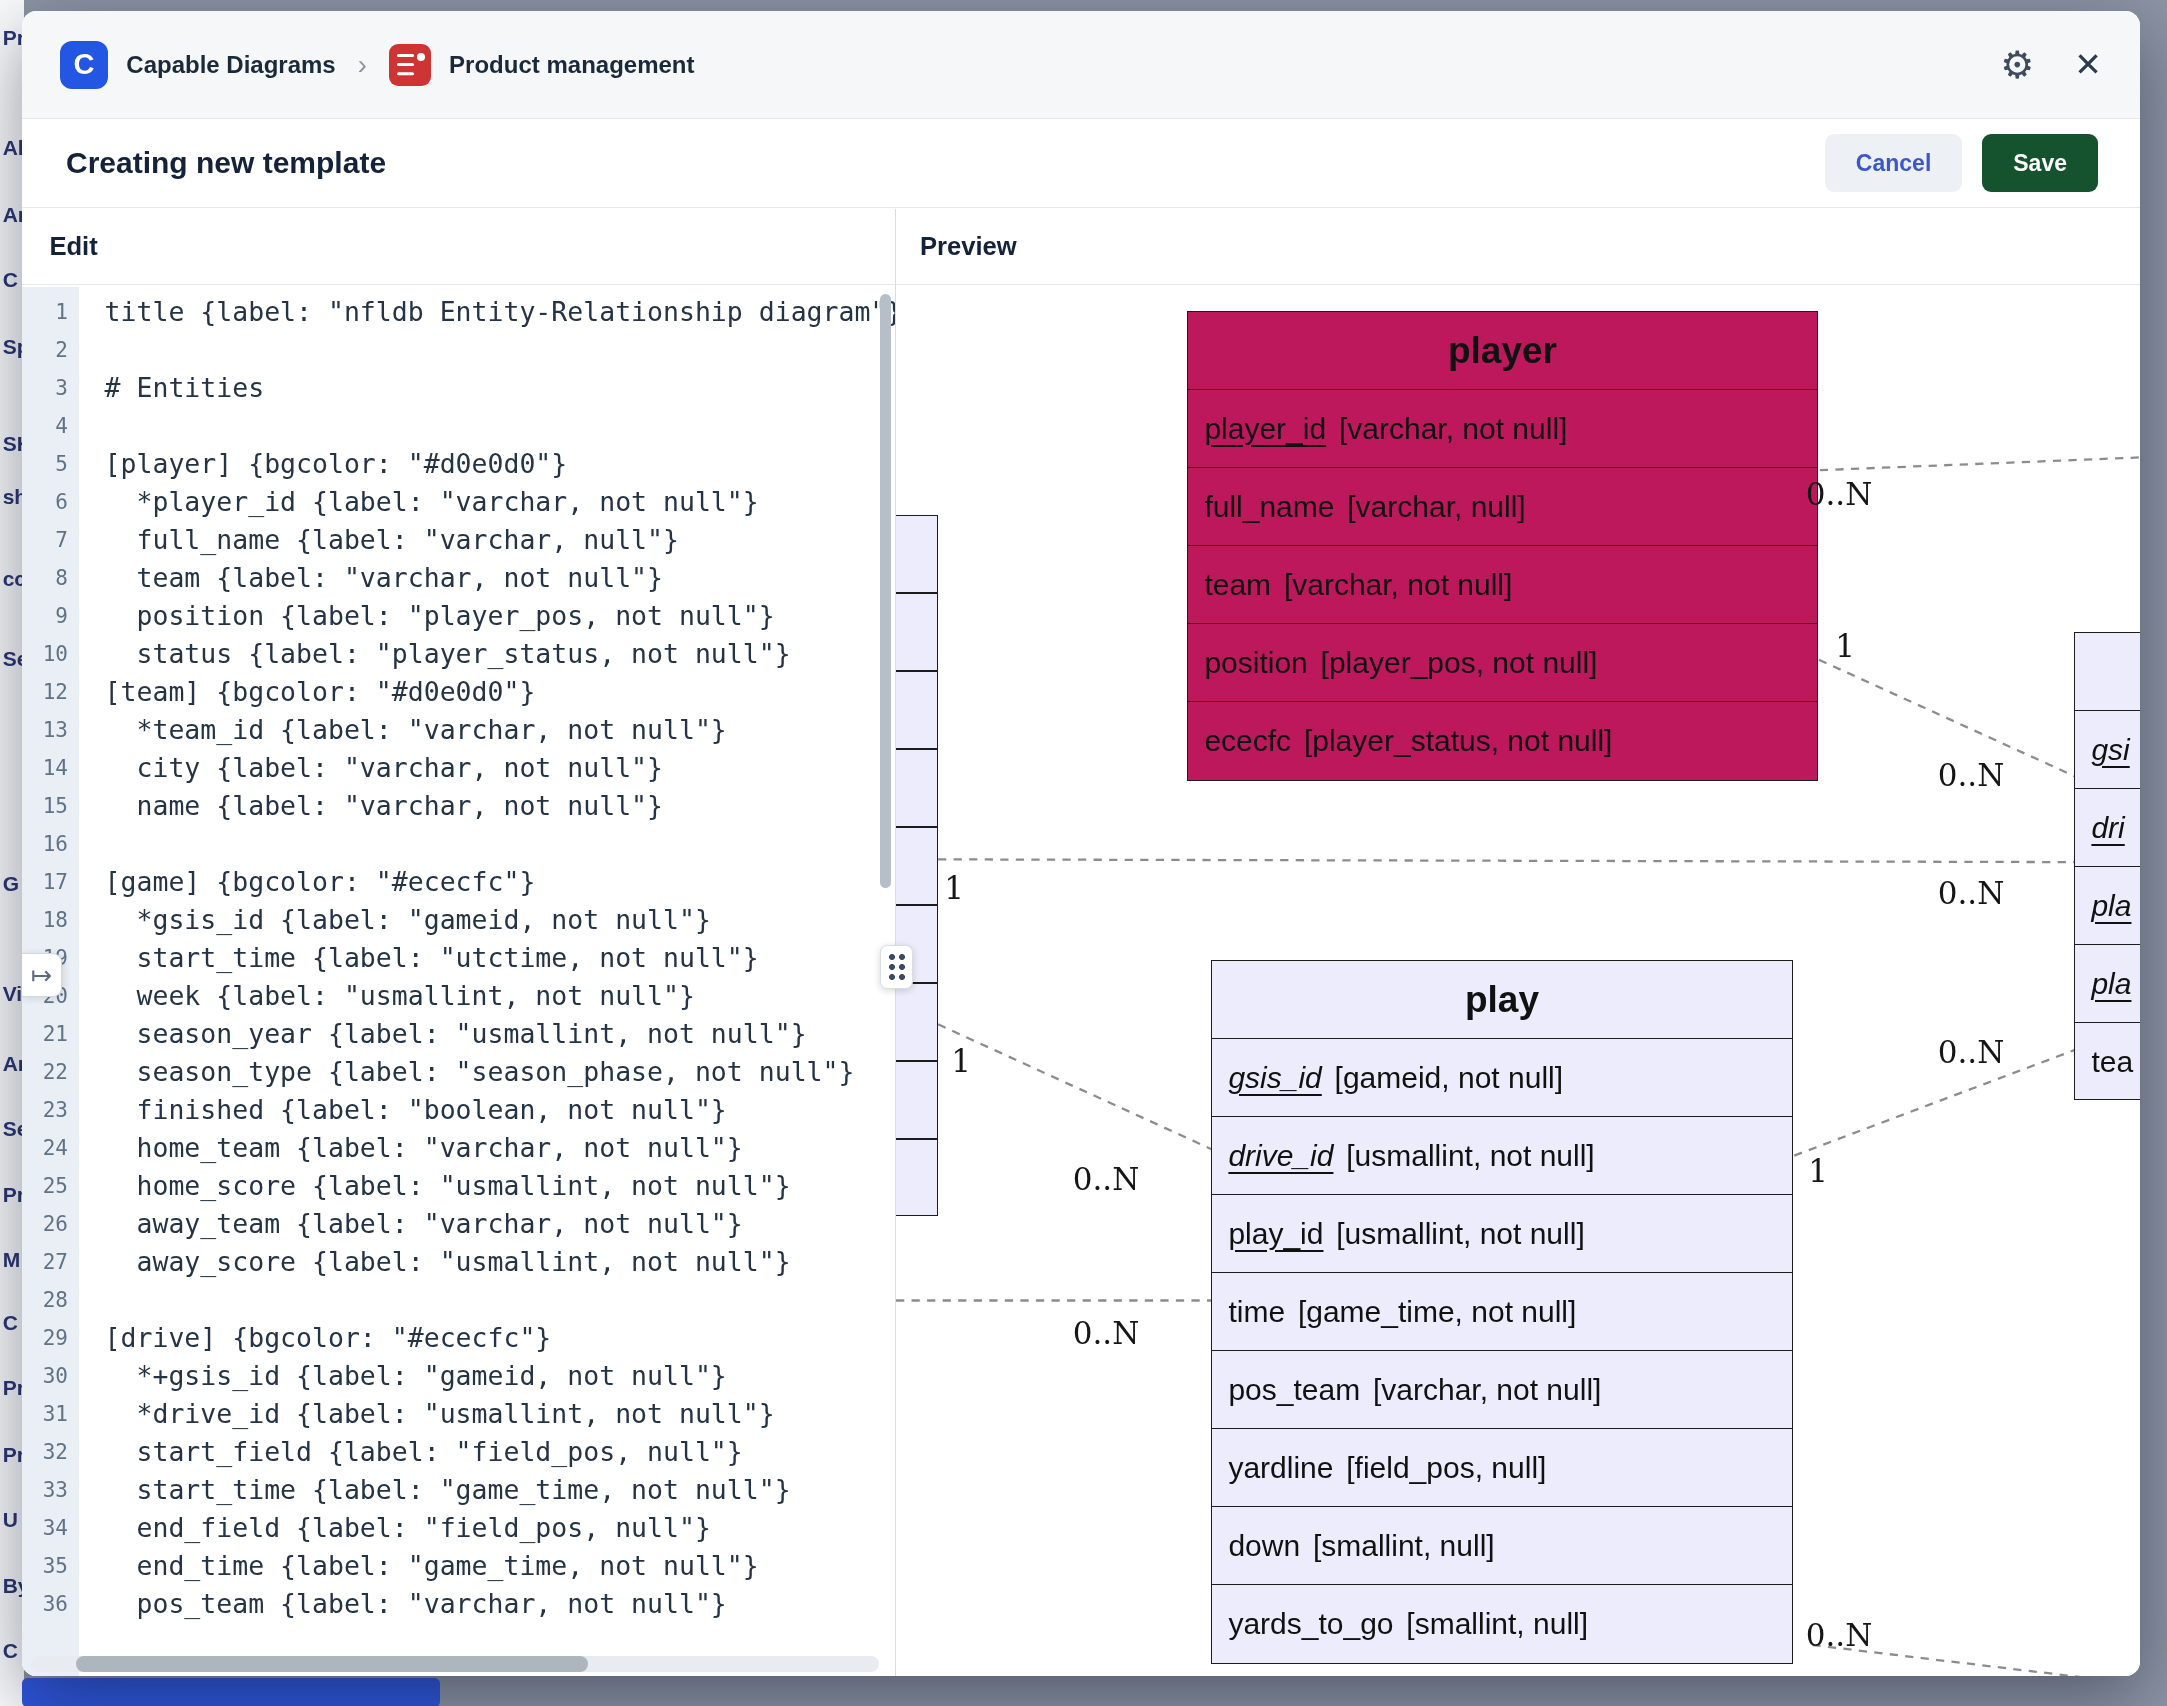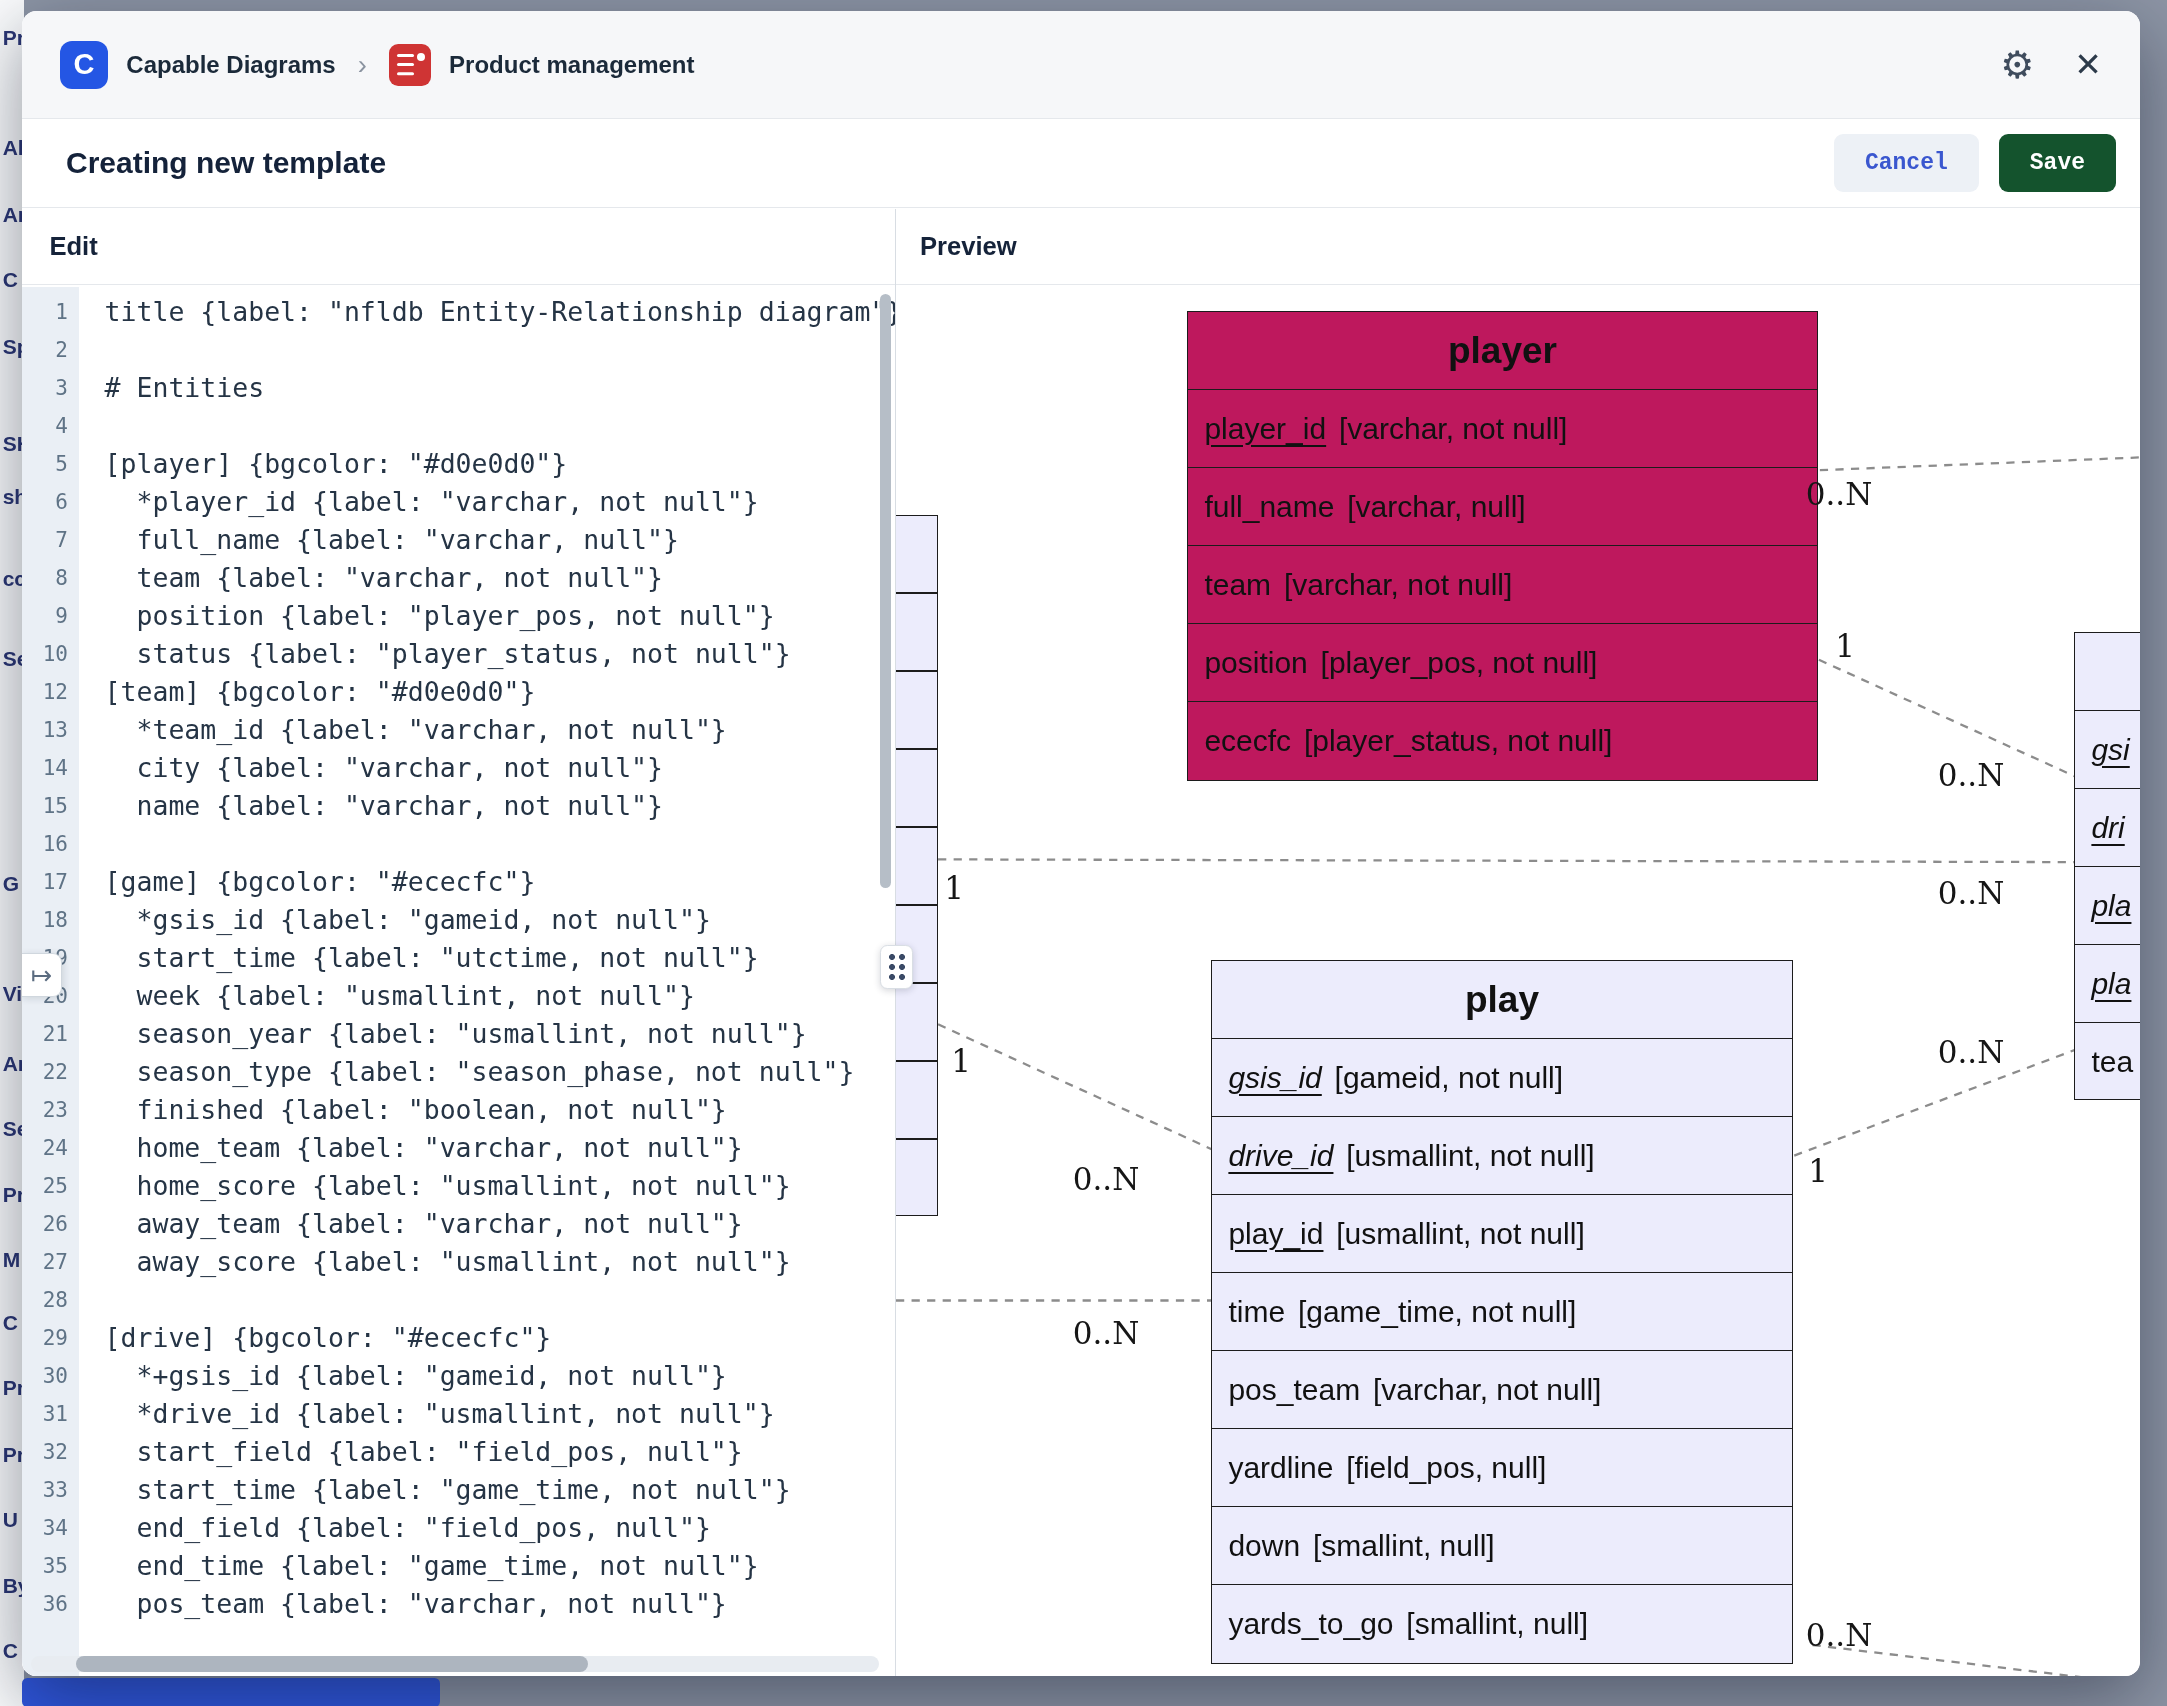--- a/index.html
+++ b/index.html
@@ -25,25 +25,25 @@
   .proj-icon { width:42px; height:42px; border-radius:9.1px; background:#cf3434; position:relative; }
   .proj-icon::before { content:""; position:absolute; left:8.2px; top:10px; width:17.4px; height:3.7px;
           background:#fff; border-radius:1.8px; box-shadow:0 9.1px 0 #fff, 0 18.3px 0 #fff; }
   .proj-icon::after { content:""; position:absolute; right:5.5px; top:9.1px; width:8.2px; height:8.2px;
           border-radius:50%; background:#fff; }
   .top-actions { display:flex; align-items:center; gap:40px; }
   .gear { font-size:38px; color:#3f4c5d; line-height:1; cursor:pointer; }
   .close { font-size:33px; color:#2c3a4a; line-height:1; cursor:pointer; }
 
   .title-row { height:89px; display:flex; align-items:center; justify-content:space-between;
-               padding:0 24px 0 44px; border-bottom:1.8px solid #e5e8ec; background:#fff; }
+               padding:0 42px 0 44px; border-bottom:1.8px solid #e5e8ec; background:#fff; }
   .page-title { font-size:30px; font-weight:700; color:#14223a; }
   .btns { display:flex; gap:20px; }
   .btn { height:58px; padding:0 31px; border:none; border-radius:9.1px; font-size:23px; font-weight:600;
-         font-family:Liberation Mono, monospace; cursor:pointer; }
+         font-family:Liberation Sans, sans-serif; cursor:pointer; }
   .btn-cancel { background:#edf1f6; color:#3a57cf; }
   .btn-save { background:#14532d; color:#fff; }
 
   .panes { position:absolute; top:198px; bottom:0; left:0; right:0; display:flex; }
   .edit-pane { width:874px; flex:none; border-right:1.8px solid #d8dde3; position:relative; background:#fff; }
   .preview-pane { flex:1; position:relative; background:#fff;border-radius:32px; }
   .pane-head { height:76px; border-bottom:1.8px solid #e5e8ec; display:flex; align-items:center; }
   .pane-head span { font-size:25.6px; font-weight:700; color:#15233a; }
   .edit-pane .pane-head span { padding-left:27.4px; }
   .preview-pane .pane-head span { padding-left:24px; }

